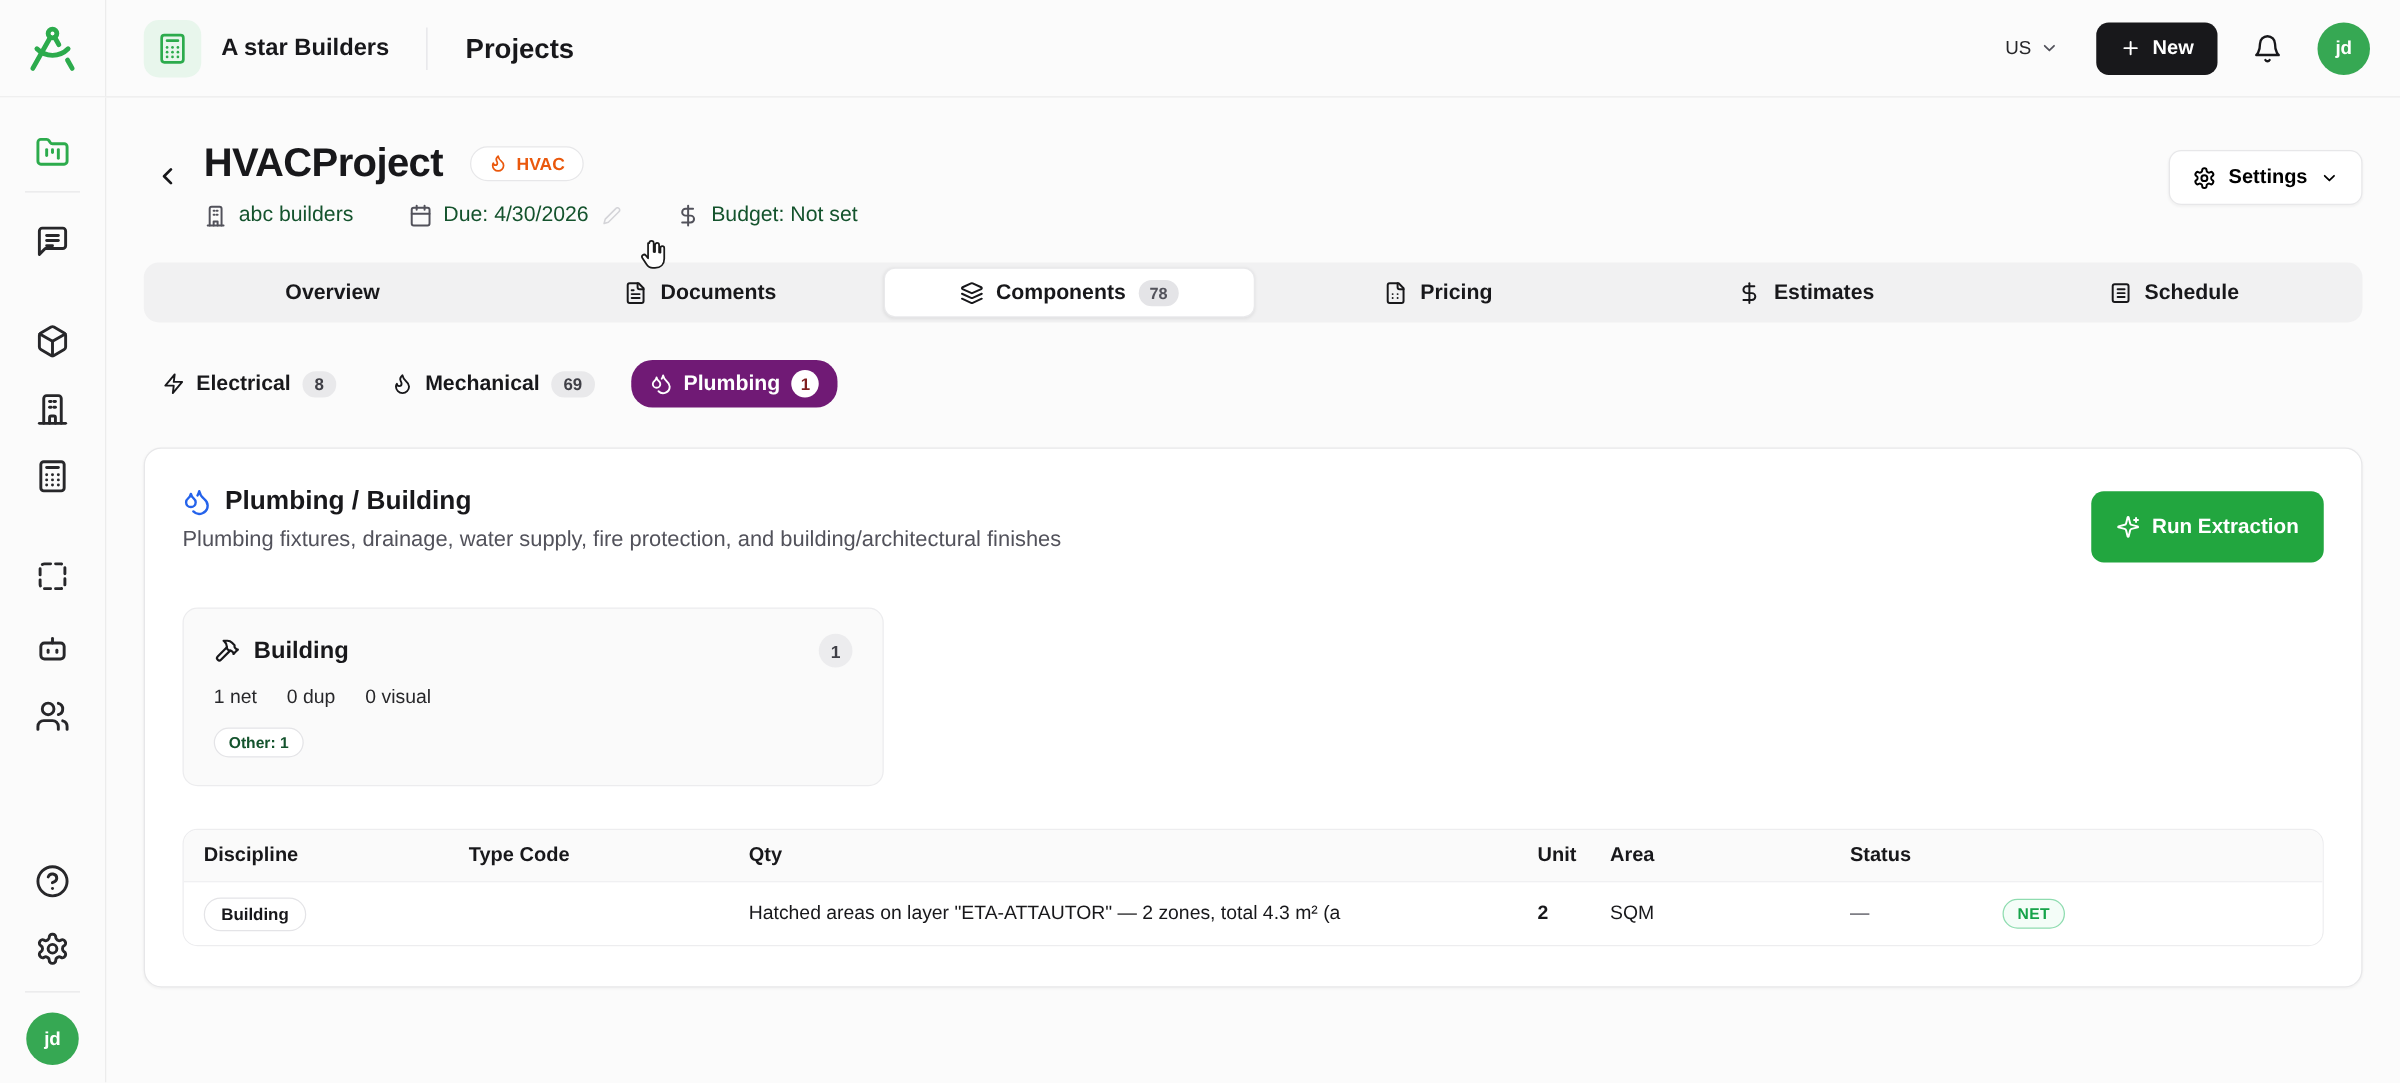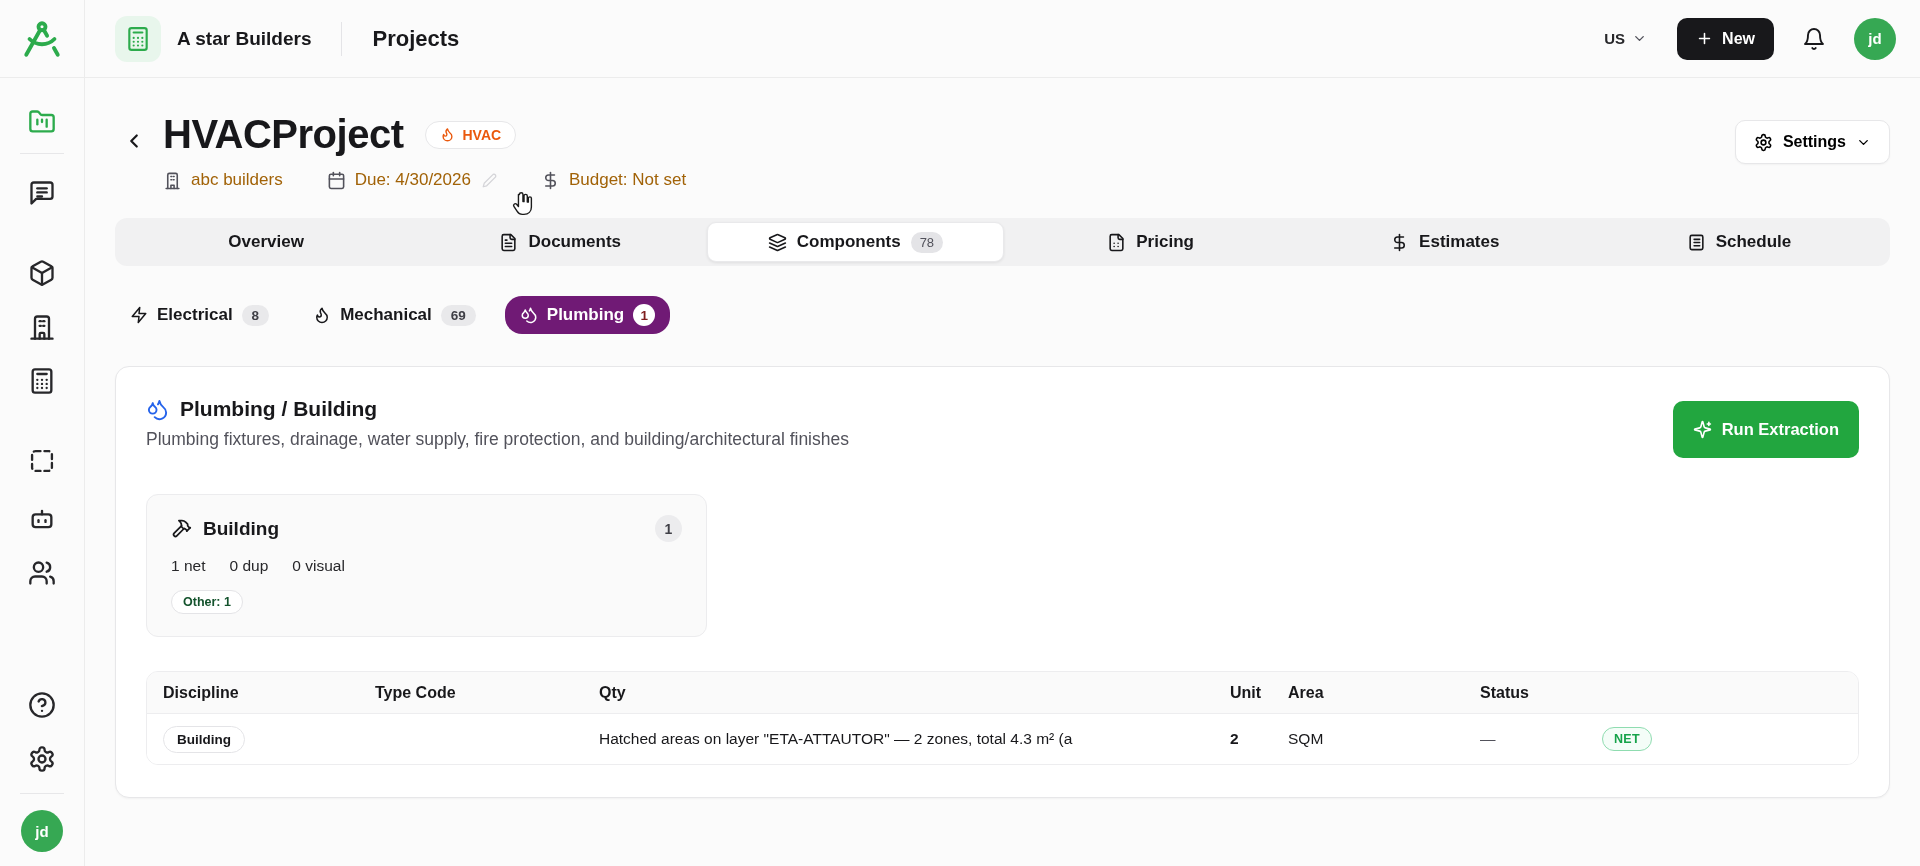--- a/index.html
+++ b/index.html
@@ -15,21 +15,21 @@
             border-bottom:1px solid #ececec; }
   .logo-zone { width:85px; height:100%; display:flex; align-items:center; justify-content:center;
                border-right:1px solid #ececec; flex:0 0 85px; }
   .org-chip { display:flex; align-items:center; gap:16px; margin-left:30px; }
   .org-icon { width:46px; height:46px; border-radius:12px; background:#e8f6ec;
               display:flex; align-items:center; justify-content:center; }
   .org-name { font-size:19px; font-weight:700; }
   .top-divider { width:1px; height:34px; background:#e4e4e7; margin:0 30px; }
   .page-title { font-size:22px; font-weight:700; }
   .top-spacer { flex:1; }
-  .region { display:flex; align-items:center; gap:7px; font-size:15px; font-weight:700;
+  .region { display:flex; align-items:center; gap:7px; font-size:15px; font-weight:400;
             color:#27272a; margin-right:30px; cursor:pointer; }
   .new-btn { display:flex; align-items:center; gap:9px; background:#18181b; color:#fff;
              border:none; border-radius:10px; height:42px; padding:0 19px; font-size:16px;
              font-weight:600; font-family:inherit; cursor:pointer; }
   .bell-wrap { margin:0 28px; cursor:pointer; }
   .avatar { width:42px; height:42px; border-radius:50%; background:#36a853; color:#fff;
             font-size:15px; font-weight:700; display:flex; align-items:center;
             justify-content:center; margin-right:24px; cursor:pointer; }
 
   
@@ -45,41 +45,41 @@
                font-size:15px; font-weight:700; display:flex; align-items:center;
                justify-content:center; cursor:pointer; }
 
   
   .main { flex:1; padding:34px 30px 0; position:relative; }
 
   .proj-head { display:flex; align-items:flex-start; position:relative; }
   .back-btn { background:none; border:none; cursor:pointer; color:#18181b; padding:4px;
               margin:14px 14px 0 4px; }
   .title-row { display:flex; align-items:center; gap:22px; }
-  .proj-title { font-size:40px; font-weight:800; letter-spacing:-0.5px; }
+  .proj-title { font-size:32px; font-weight:800; letter-spacing:-0.5px; }
   .type-badge { display:flex; align-items:center; gap:7px; border:1px solid #e7e7e9;
                 background:#fff; border-radius:999px; padding:5px 14px; color:#ea580c;
                 font-size:14px; font-weight:700; }
-  .meta-row { display:flex; align-items:flex-start; gap:44px; margin-top:13px; color:#a16207; }
+  .meta-row { display:flex; align-items:flex-start; gap:44px; margin-top:13px; color:#14532d; }
   .meta-item { display:flex; align-items:center; gap:9px; font-size:17px; }
   .meta-item .micon { color:#52525b; }
   .pencil-faint { color:#d4d4d8; margin-left:2px; }
   .settings-btn { position:absolute; right:0; top:8px; display:flex; align-items:center;
                   gap:10px; background:#fff; border:1px solid #e7e7e9; border-radius:10px;
                   height:44px; padding:0 18px; font-size:16px; font-weight:600;
                   font-family:inherit; cursor:pointer; box-shadow:0 1px 2px rgba(0,0,0,.04); }
 
   
   .tabbar { margin-top:28px; background:#f1f1f2; border-radius:12px; display:flex;
             padding:4px; height:48px; }
   .tab { flex:1; display:flex; align-items:center; justify-content:center; gap:10px;
          font-size:17px; font-weight:600; color:#18181b; border-radius:9px; cursor:pointer; }
   .tab.active { background:#fff; border:1px solid #e9e9eb; box-shadow:0 1px 3px rgba(0,0,0,.08); }
   .tab-count { background:#e4e4e7; color:#52525b; border-radius:999px; font-size:13px;
-               font-weight:400; padding:3px 9px; }
+               font-weight:700; padding:3px 9px; }
 
   
   .subtabs { margin-top:30px; display:flex; align-items:center; gap:14px; }
   .subtab { display:flex; align-items:center; gap:9px; font-size:17px; font-weight:600;
             color:#18181b; padding:8px 15px; border-radius:12px; cursor:pointer; }
   .subtab .st-count { background:#e9e9eb; color:#3f3f46; border-radius:999px;
                       font-size:13.5px; font-weight:600; padding:3px 10px; }
   .subtab.active { background:#701a75; color:#fff;border-radius:17px; }
   .subtab.active .st-count { background:#fff; color:#7f1d1d; width:22px; height:22px;
                              padding:0; display:flex; align-items:center; justify-content:center; }

